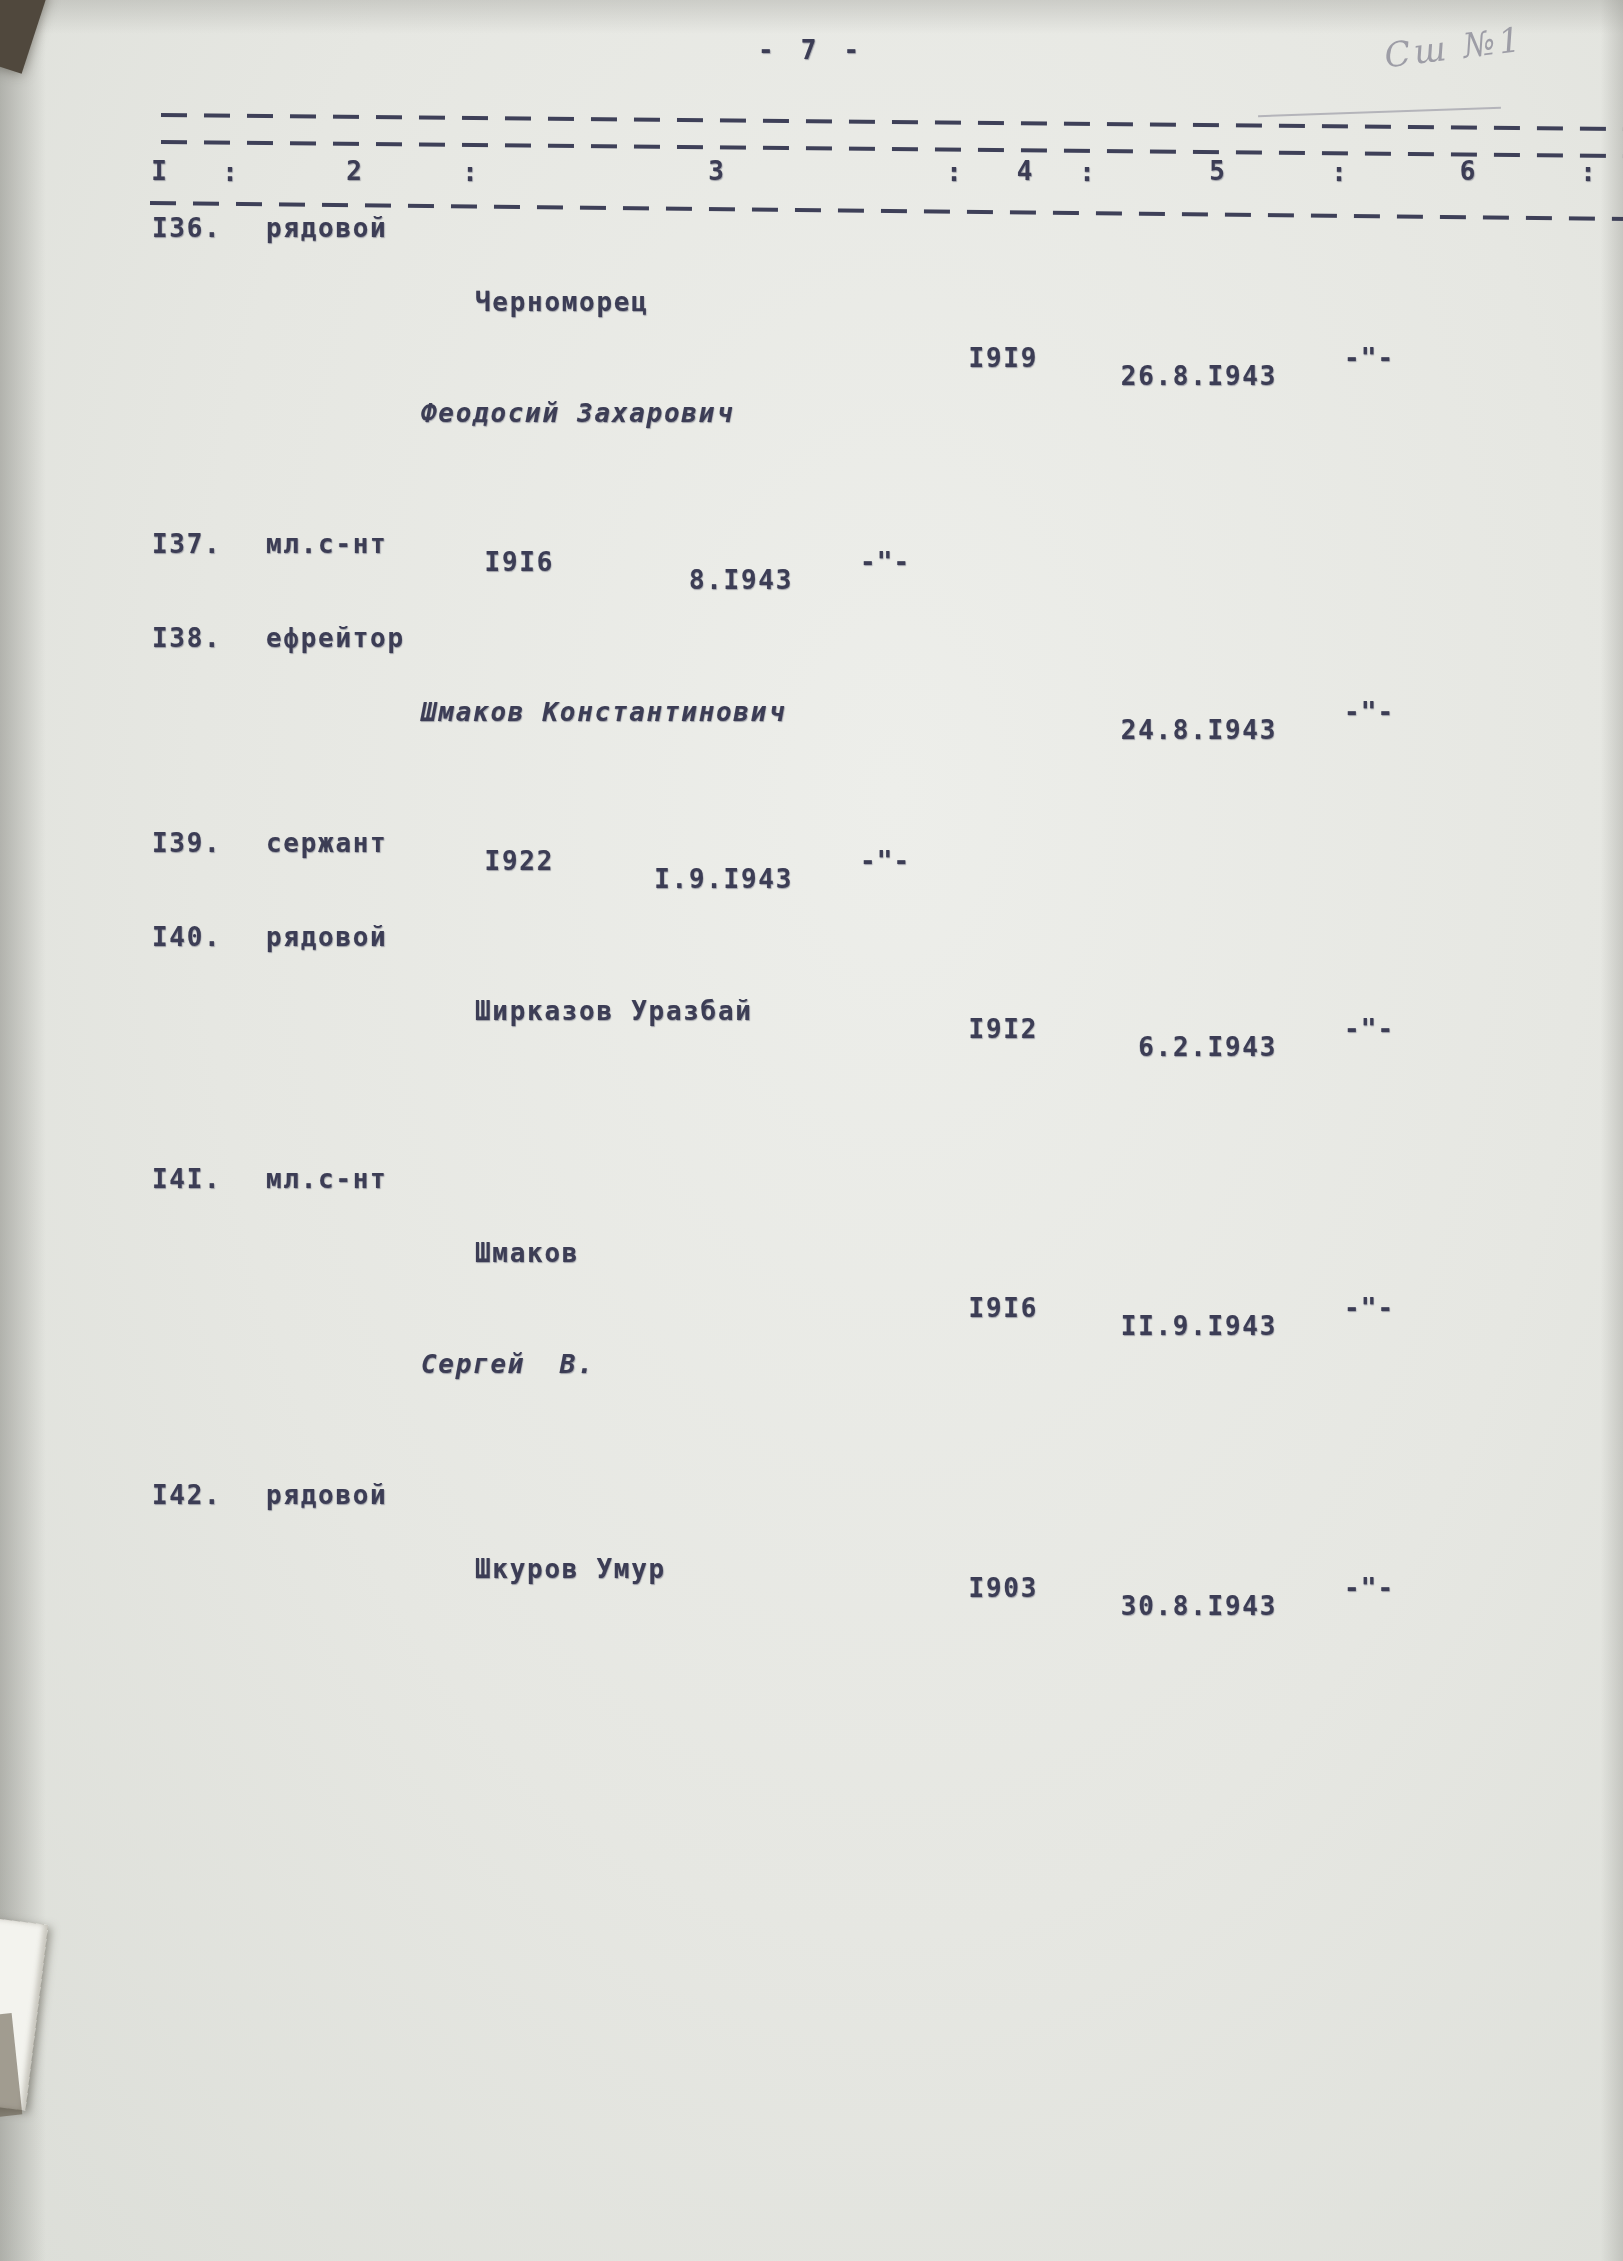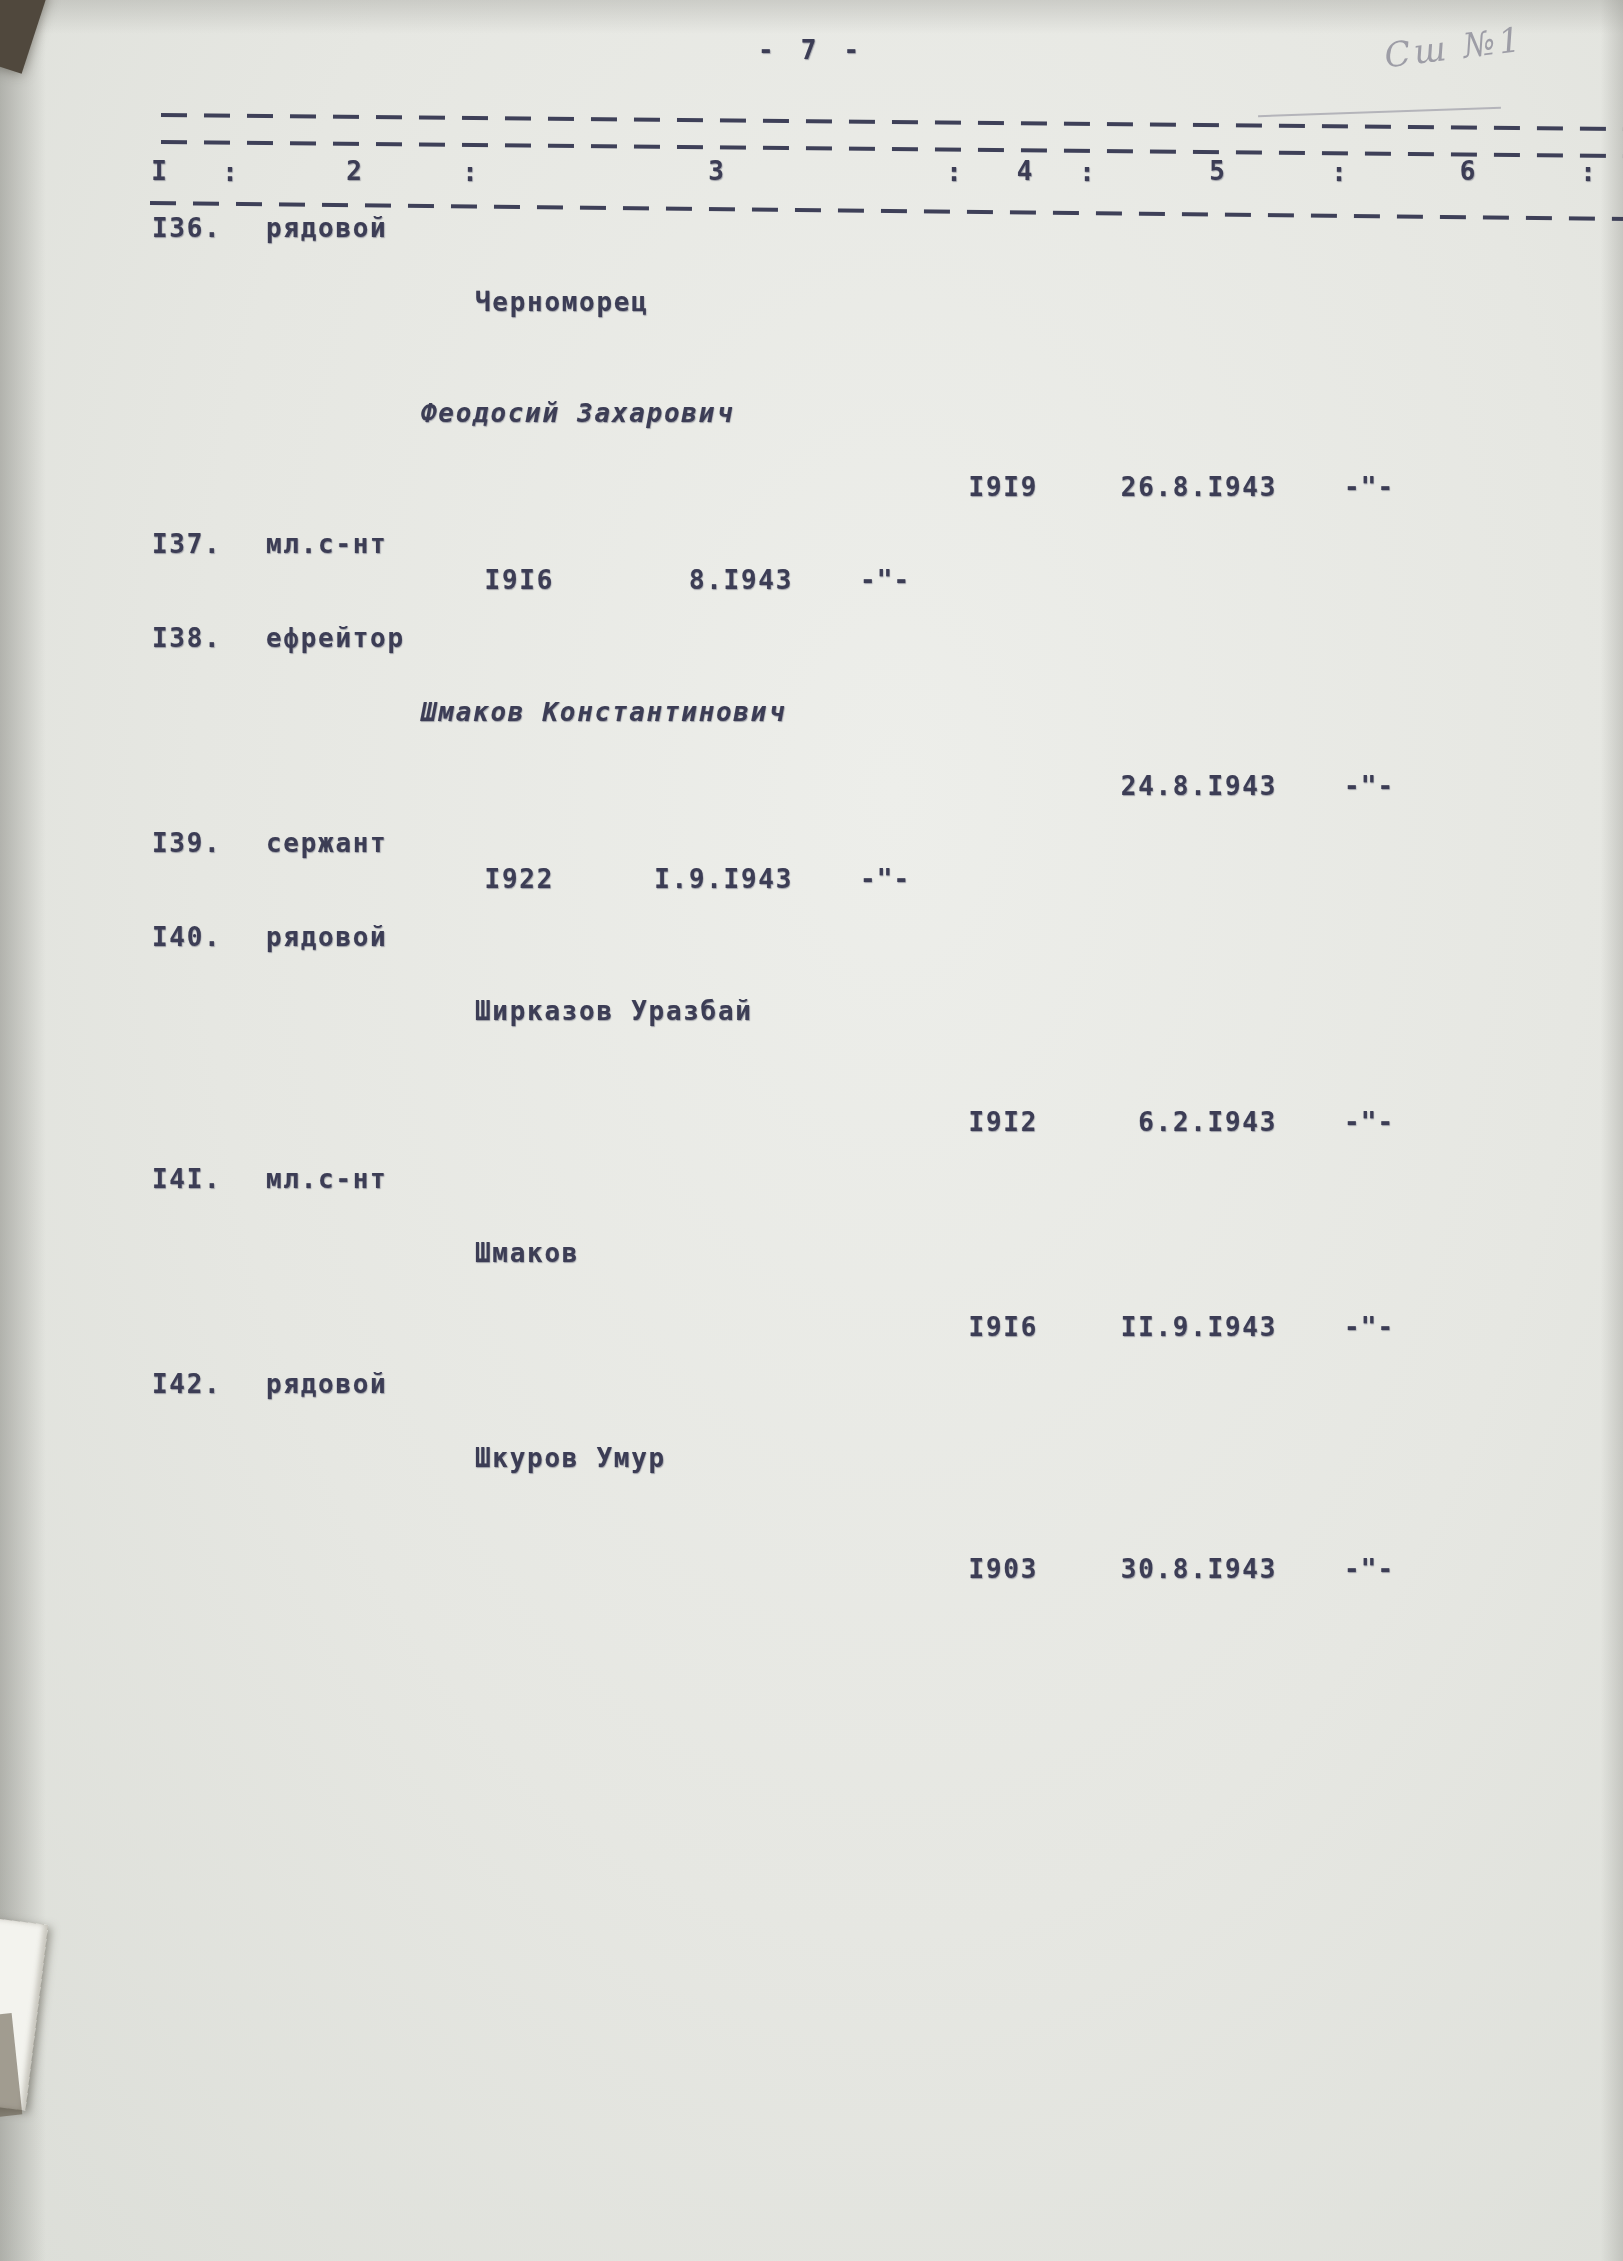--- a/index.html
+++ b/index.html
@@ -52,21 +52,21 @@
   .l3{top:201px;left:150px;transform:rotate(0.62deg);}
 
   .table-header{position:absolute;top:154px;left:0;display:flex;padding-left:85px;
     font-size:26px;line-height:34px;}
   .hcell{position:relative;text-align:center;}
   .hcell .hsep{position:absolute;right:-4.5px;top:1.1px;}
   .h1{width:150px;}.h2{width:240px;}.h3{width:484px;}
   .h4{width:133px;}.h5{width:252px;}.h6{width:249px;}
 
   .rows{position:absolute;top:210px;left:0;width:1623px;font-size:26px;line-height:37px;}
-  .row{display:flex;align-items:flex-end;padding-left:85px;margin-bottom:20.4px;}
+  .row{display:flex;align-items:center;padding-left:85px;margin-bottom:20.4px;}
   .c-num{width:150px;padding-left:67px;box-sizing:border-box;align-self:flex-start;}
   .c-rank{width:240px;padding-left:31px;box-sizing:border-box;align-self:flex-start;}
   .c-name{width:484px;white-space:pre;}
   .given{margin-left:-54px;font-style:italic;}
   .c-year{width:133px;padding-right:54px;box-sizing:border-box;text-align:right;}
   .c-date{width:252px;padding-right:67px;box-sizing:border-box;text-align:right;position:relative;margin-top:36px;}
   .c-ditto{width:249px;letter-spacing:1.1px;}
 </style>
 </head>
 <body>
@@ -147,20 +147,21 @@
       <div class="c-year">I9I2</div>
       <div class="c-date"><span class="date-text">6.2.I943</span></div>
       <div class="c-ditto">-"-</div>
     </div>
 
     <div class="row">
       <div class="c-num">I4I.</div>
       <div class="c-rank">мл.с-нт</div>
       <div class="c-name">
         <div class="surname">Шмаков</div>
+        <div class="given">Сергей  В.</div>
       </div>
       <div class="c-year">I9I6</div>
       <div class="c-date"><span class="date-text">II.9.I943</span></div>
       <div class="c-ditto">-"-</div>
     </div>
 
     <div class="row">
       <div class="c-num">I42.</div>
       <div class="c-rank">рядовой</div>
       <div class="c-name">

